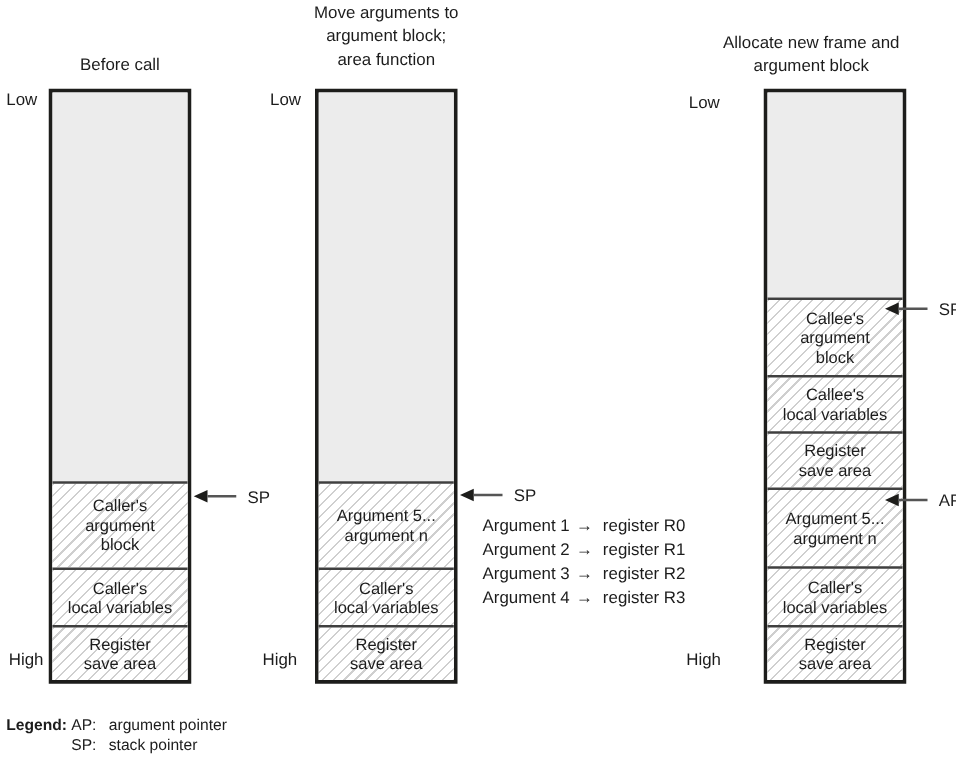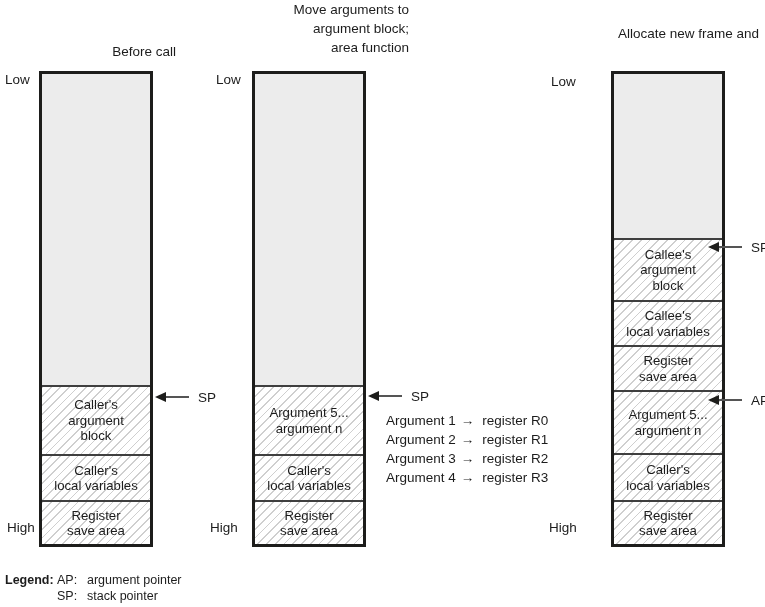--- a/index.html
+++ b/index.html
@@ -4,21 +4,21 @@
 <style>
   * { margin:0; padding:0; box-sizing:border-box; }
   html,body { background:#ffffff; }
   body {
     width:765px; height:607px; position:relative; overflow:hidden;
     font-family:"Liberation Sans","DejaVu Sans",sans-serif;
     color:#1c1c1c;
   }
   .canvas { position:absolute; left:0; top:0; width:765px; height:607px; }
 
-  .col-title { position:absolute; text-align:right; font-size:13.5px; line-height:19px; }
+  .col-title { position:absolute; text-align:center; font-size:13.5px; line-height:19px; }
 
   .mem-label { position:absolute; font-size:13.5px; line-height:16px; }
 
   .box {
     position:absolute; top:71px; width:114px; height:476px;
     border:3px solid #1d1d1b; background:#ffffff;
     display:flex; flex-direction:column;
   }
   .sec {
     width:100%; flex:0 0 auto;
@@ -61,20 +61,21 @@
   <div class="col-title" style="left:16px; top:42px; width:160px;">
     <div>Before call</div>
   </div>
   <div class="col-title" style="left:209px; top:0px; width:200px;">
     <div>Move arguments to</div>
     <div>argument block;</div>
     <div>area function</div>
   </div>
   <div class="col-title" style="left:539px; top:24px; width:220px;">
     <div>Allocate new frame and</div>
+    <div>argument block</div>
   </div>
 
   <span class="mem-label" style="left:5px; top:72px;">Low</span>
   <span class="mem-label" style="left:7px; top:520px;">High</span>
   <span class="mem-label" style="left:216px; top:72px;">Low</span>
   <span class="mem-label" style="left:210px; top:520px;">High</span>
   <span class="mem-label" style="left:551px; top:74px;">Low</span>
   <span class="mem-label" style="left:549px; top:520px;">High</span>
 
   <div class="box" style="left:39px;">

